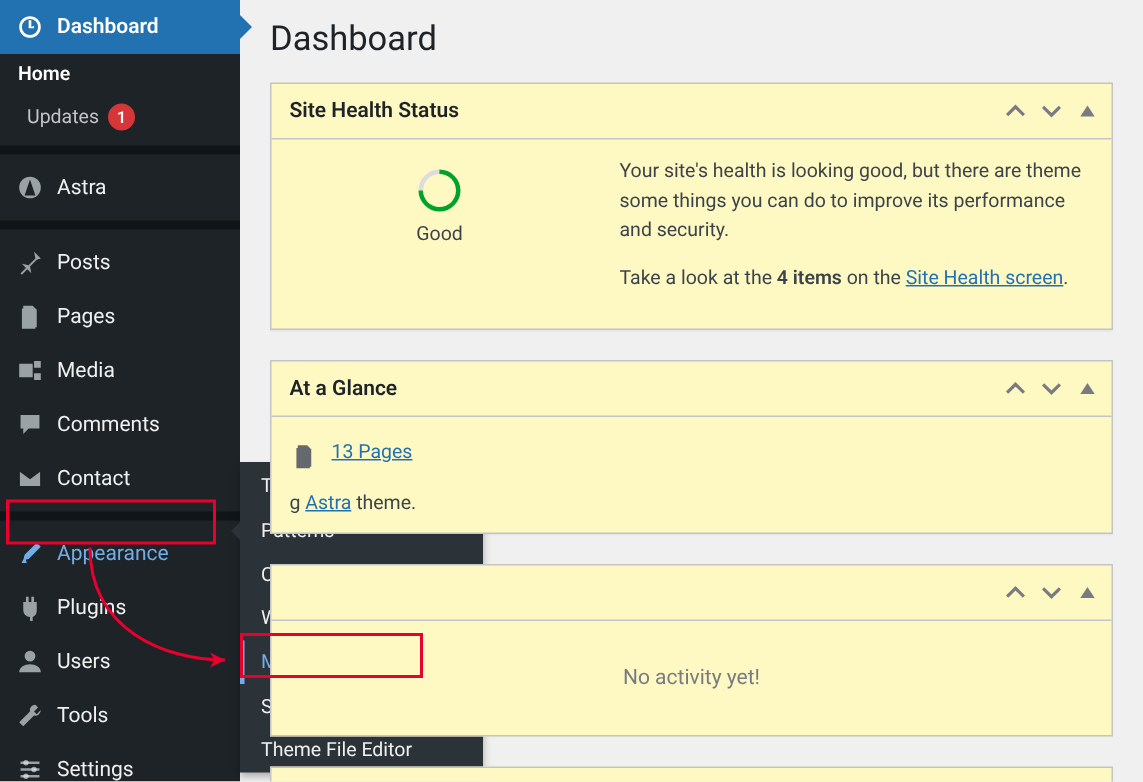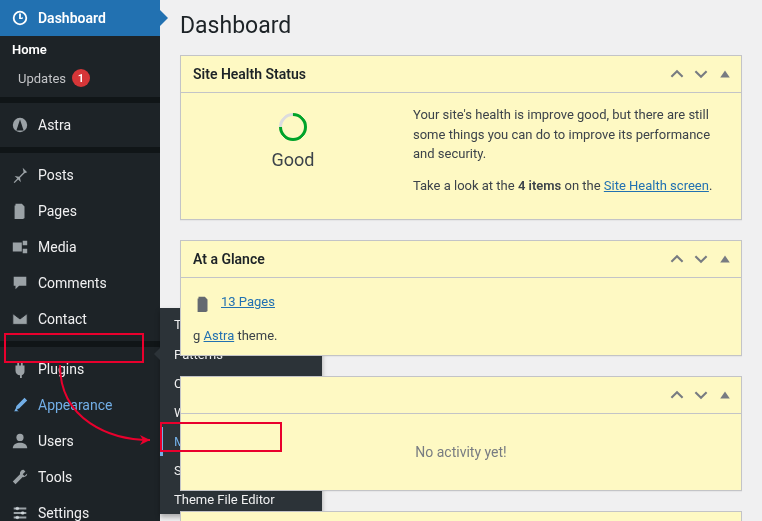--- a/index.html
+++ b/index.html
@@ -26,21 +26,21 @@
   h1.ptitle { font-size: 23px; font-weight: 400; color: #1d2327; padding: 12px 0 16px; }
   .postbox { background: #fef9c3; border: 1px solid #c3c4c7; box-shadow: 0 1px 1px rgba(0,0,0,.04); margin-bottom: 20px; }
   .postbox-header { display: flex; align-items: center; border-bottom: 1px solid #c3c4c7; }
   .postbox-header h2 { font-size: 14px; font-weight: 600; padding: 10px 12px; flex: 1; color: #1d2327; }
   .hactions { display: flex; align-items: center; padding-right: 6px; gap: 4px; }
   .hact { width: 20px; height: 20px; display: flex; align-items: center; justify-content: center; color: #787c82; cursor: pointer; }
   .postbox-body { padding: 12px; }
   .sh-row { display: flex; gap: 20px; align-items: flex-start; }
   .sh-col1 { width: 200px; text-align: center; padding-top: 8px; }
   .sh-circle { width: 28px; height: 28px; border: 3px solid #00a32a; border-radius: 50%; margin: 0 auto 8px; }
-  .sh-label { color: #3c434a; font-size: 18px; }
+  .sh-label { color: #3c434a; font-size: 13px; }
   .sh-col2 { flex: 1; font-size: 13px; color: #3c434a; line-height: 1.5; }
   .sh-col2 p { margin-bottom: 12px; }
   .link { color: #2271b1; text-decoration: underline; cursor: pointer; }
   .glance-row { display: flex; align-items: flex-start; gap: 8px; padding: 4px 0; }
   .glance-icon { width: 20px; height: 20px; color: #646970; display: inline-flex; align-items: center; justify-content: center; }
   .noact { text-align: center; color: #787c82; padding: 18px 0; font-size: 14px; }
   .strong { font-weight: 600; }
 </style>
 </head>
 <body>
@@ -105,35 +105,35 @@
   </div>
   <div class="side-item">
     <span class="icon">
       <svg width="18" height="18" viewBox="0 0 20 20" fill="currentColor">
           <path d="M2 4h16v12H2zM2 4l8 6 8-6" stroke="#1d2327" stroke-width="1"></path>
         </svg>
     </span>
     <span>Contact</span>
   </div>
   <div class="sep"></div>
-  <div class="side-item">
-    <span class="icon">
-      <svg width="18" height="18" viewBox="0 0 20 20" fill="currentColor">
-          <path d="M7 2v4H5v6a5 5 0 005 5v3h2v-3a5 5 0 003-5V6h-2V2h-2v4H9V2z"></path>
-        </svg>
-    </span>
-    <span>Plugins</span>
-  </div>
   <div class="side-item hl">
     <span class="icon" style="color:#72aee6">
       <svg width="18" height="18" viewBox="0 0 20 20" fill="currentColor">
           <path d="M15 2l3 3-9 9-4 1 1-4zM3 17c2 0 1-3 3-3s0 3 3 3H3z"></path>
         </svg>
     </span>
     <span>Appearance</span>
+  </div>
+  <div class="side-item">
+    <span class="icon">
+      <svg width="18" height="18" viewBox="0 0 20 20" fill="currentColor">
+          <path d="M7 2v4H5v6a5 5 0 005 5v3h2v-3a5 5 0 003-5V6h-2V2h-2v4H9V2z"></path>
+        </svg>
+    </span>
+    <span>Plugins</span>
   </div>
   <div class="side-item">
     <span class="icon">
       <svg width="18" height="18" viewBox="0 0 20 20" fill="currentColor">
           <circle cx="10" cy="6" r="4"></circle>
           <path d="M2 18c0-4 4-6 8-6s8 2 8 6z"></path>
         </svg>
     </span>
     <span>Users</span>
   </div>
@@ -199,21 +199,21 @@
           </span>
       </div>
     </div>
     <div class="postbox-body">
       <div class="sh-row">
         <div class="sh-col1">
           <div class="sh-circle" style="border-top-color:#dcdcde;transform:rotate(-45deg)"></div>
           <div class="sh-label">Good</div>
         </div>
         <div class="sh-col2">
-          <p>Your site's health is improve good, but there are still some things you can do to improve its performance and security.</p>
+          <p>Your site's health is looking good, but there are theme some things you can do to improve its performance and security.</p>
           <p>
             <span>Take a look at the </span><span class="strong">4 items</span><span> on the </span><span class="link">Site Health screen</span><span>.</span>
           </p>
         </div>
       </div>
     </div>
   </div>
 
   <div class="postbox">
     <div class="postbox-header">

